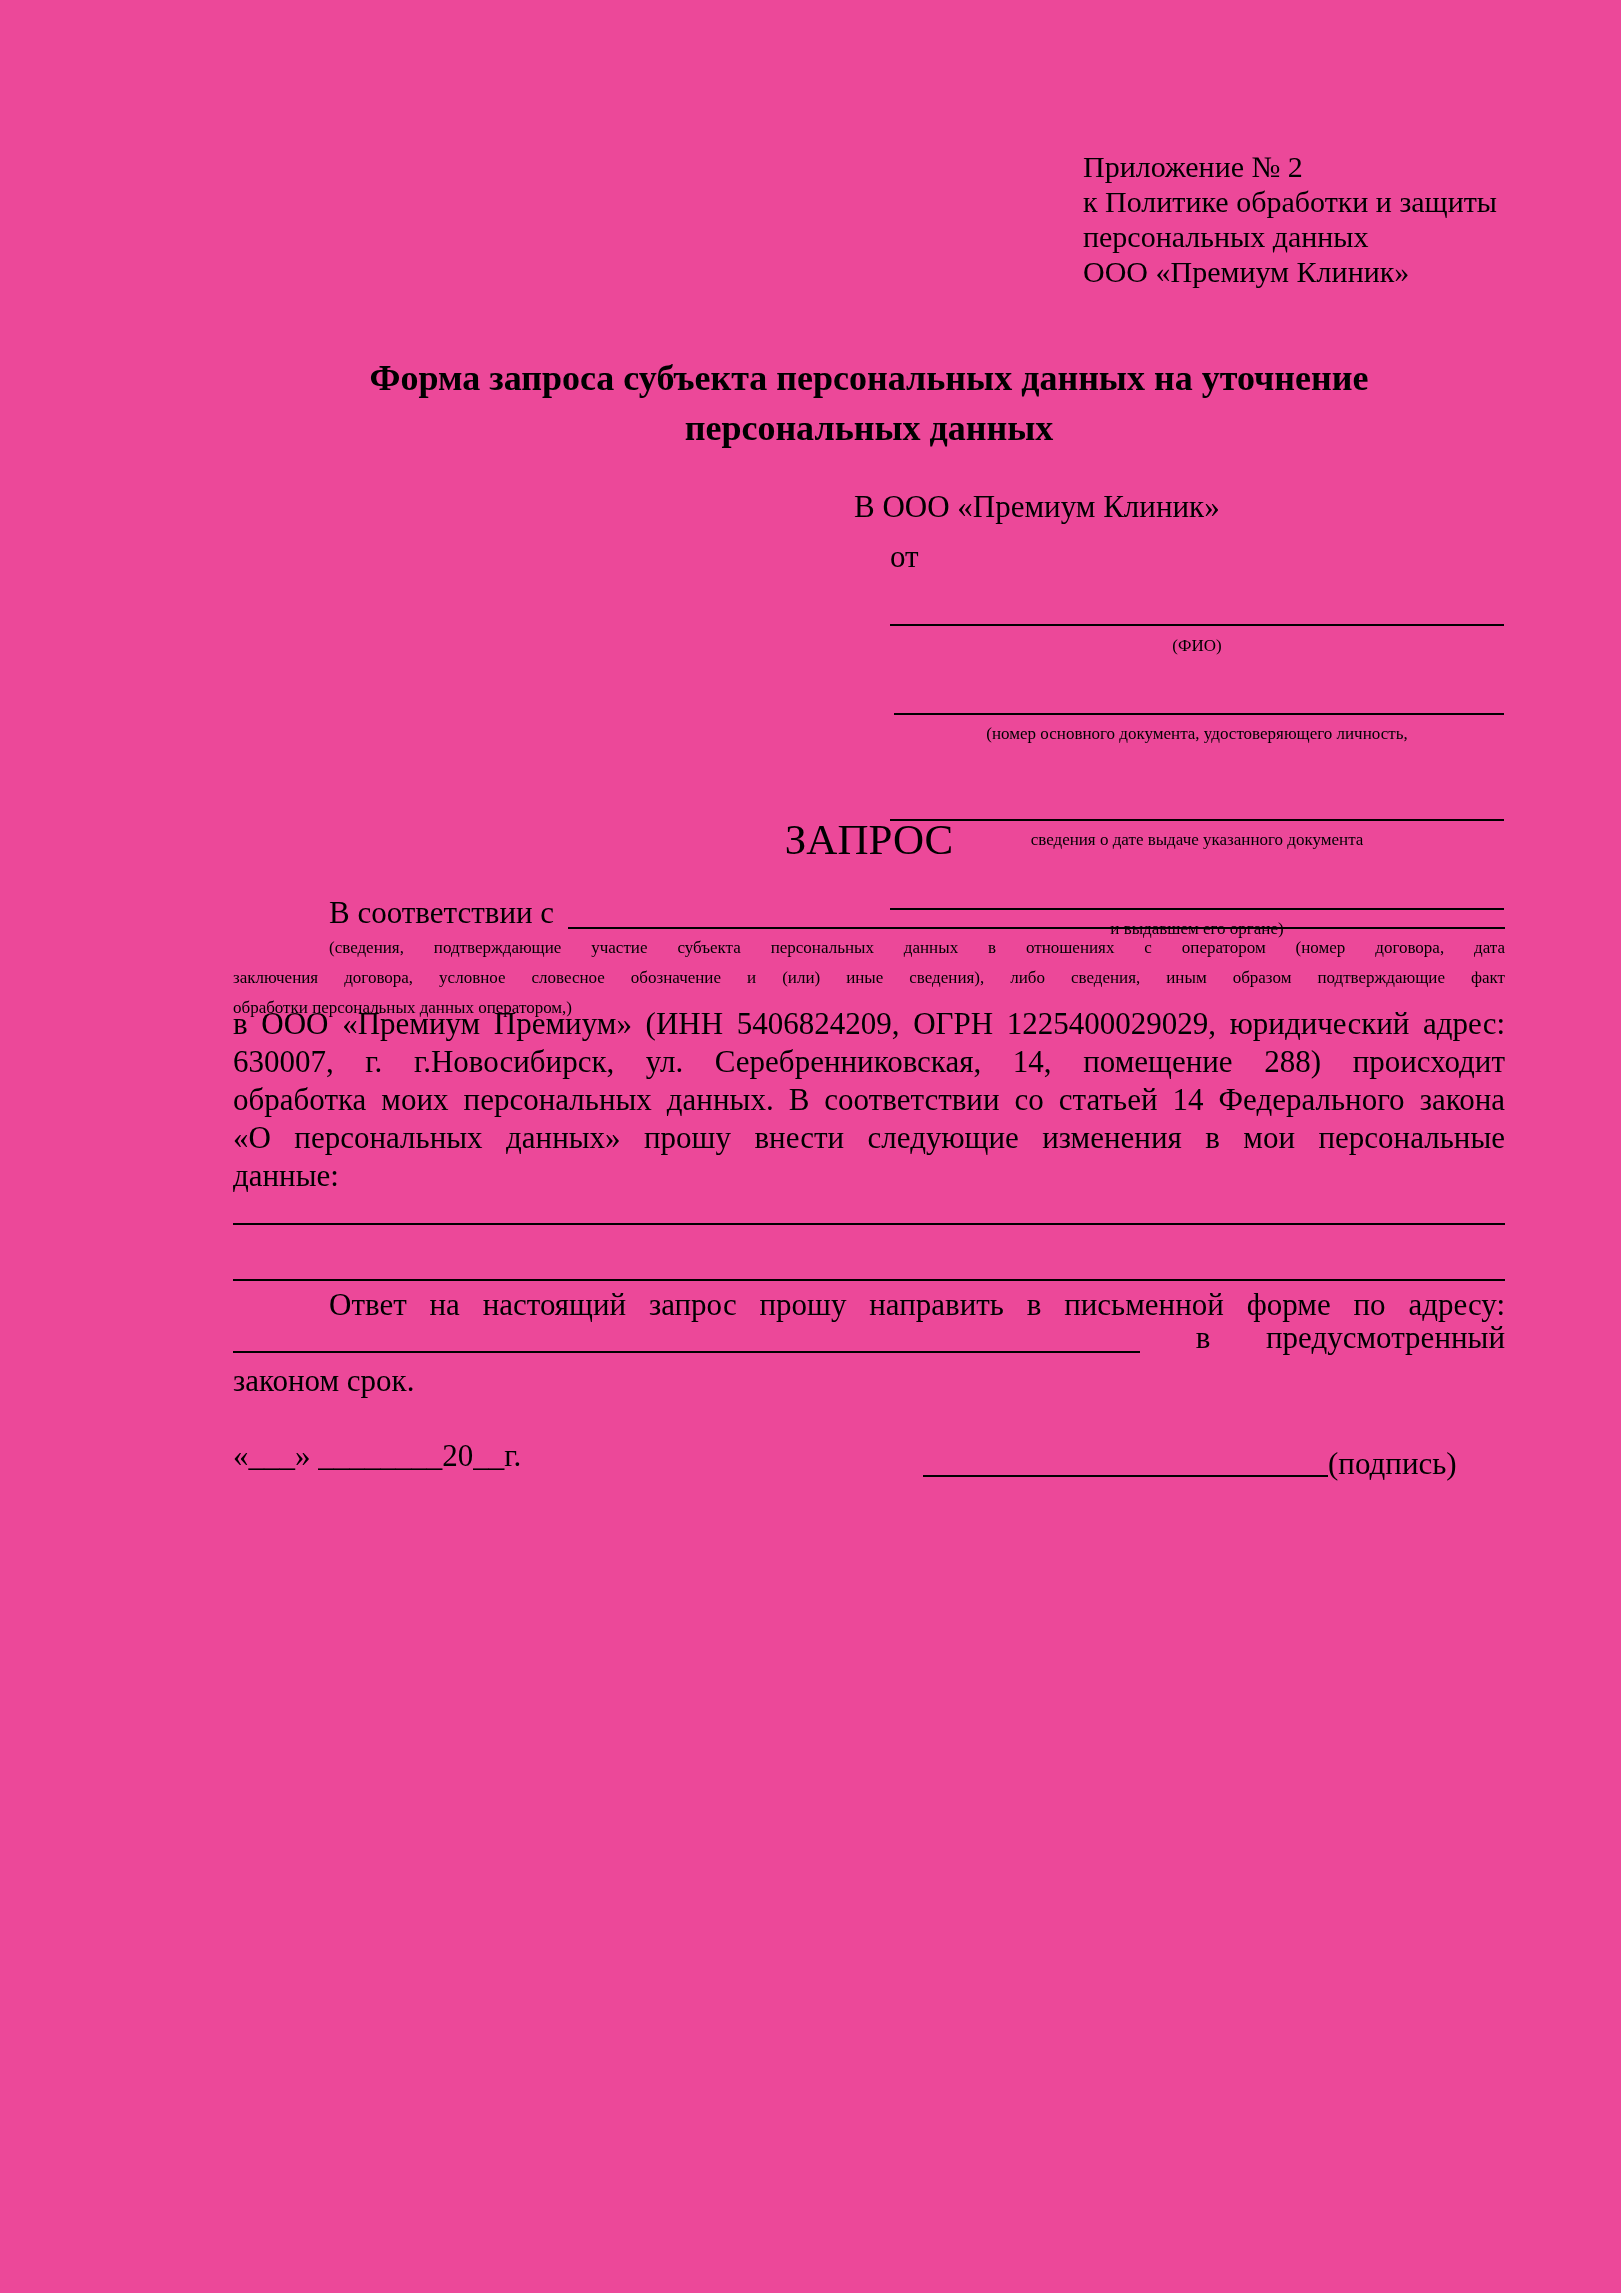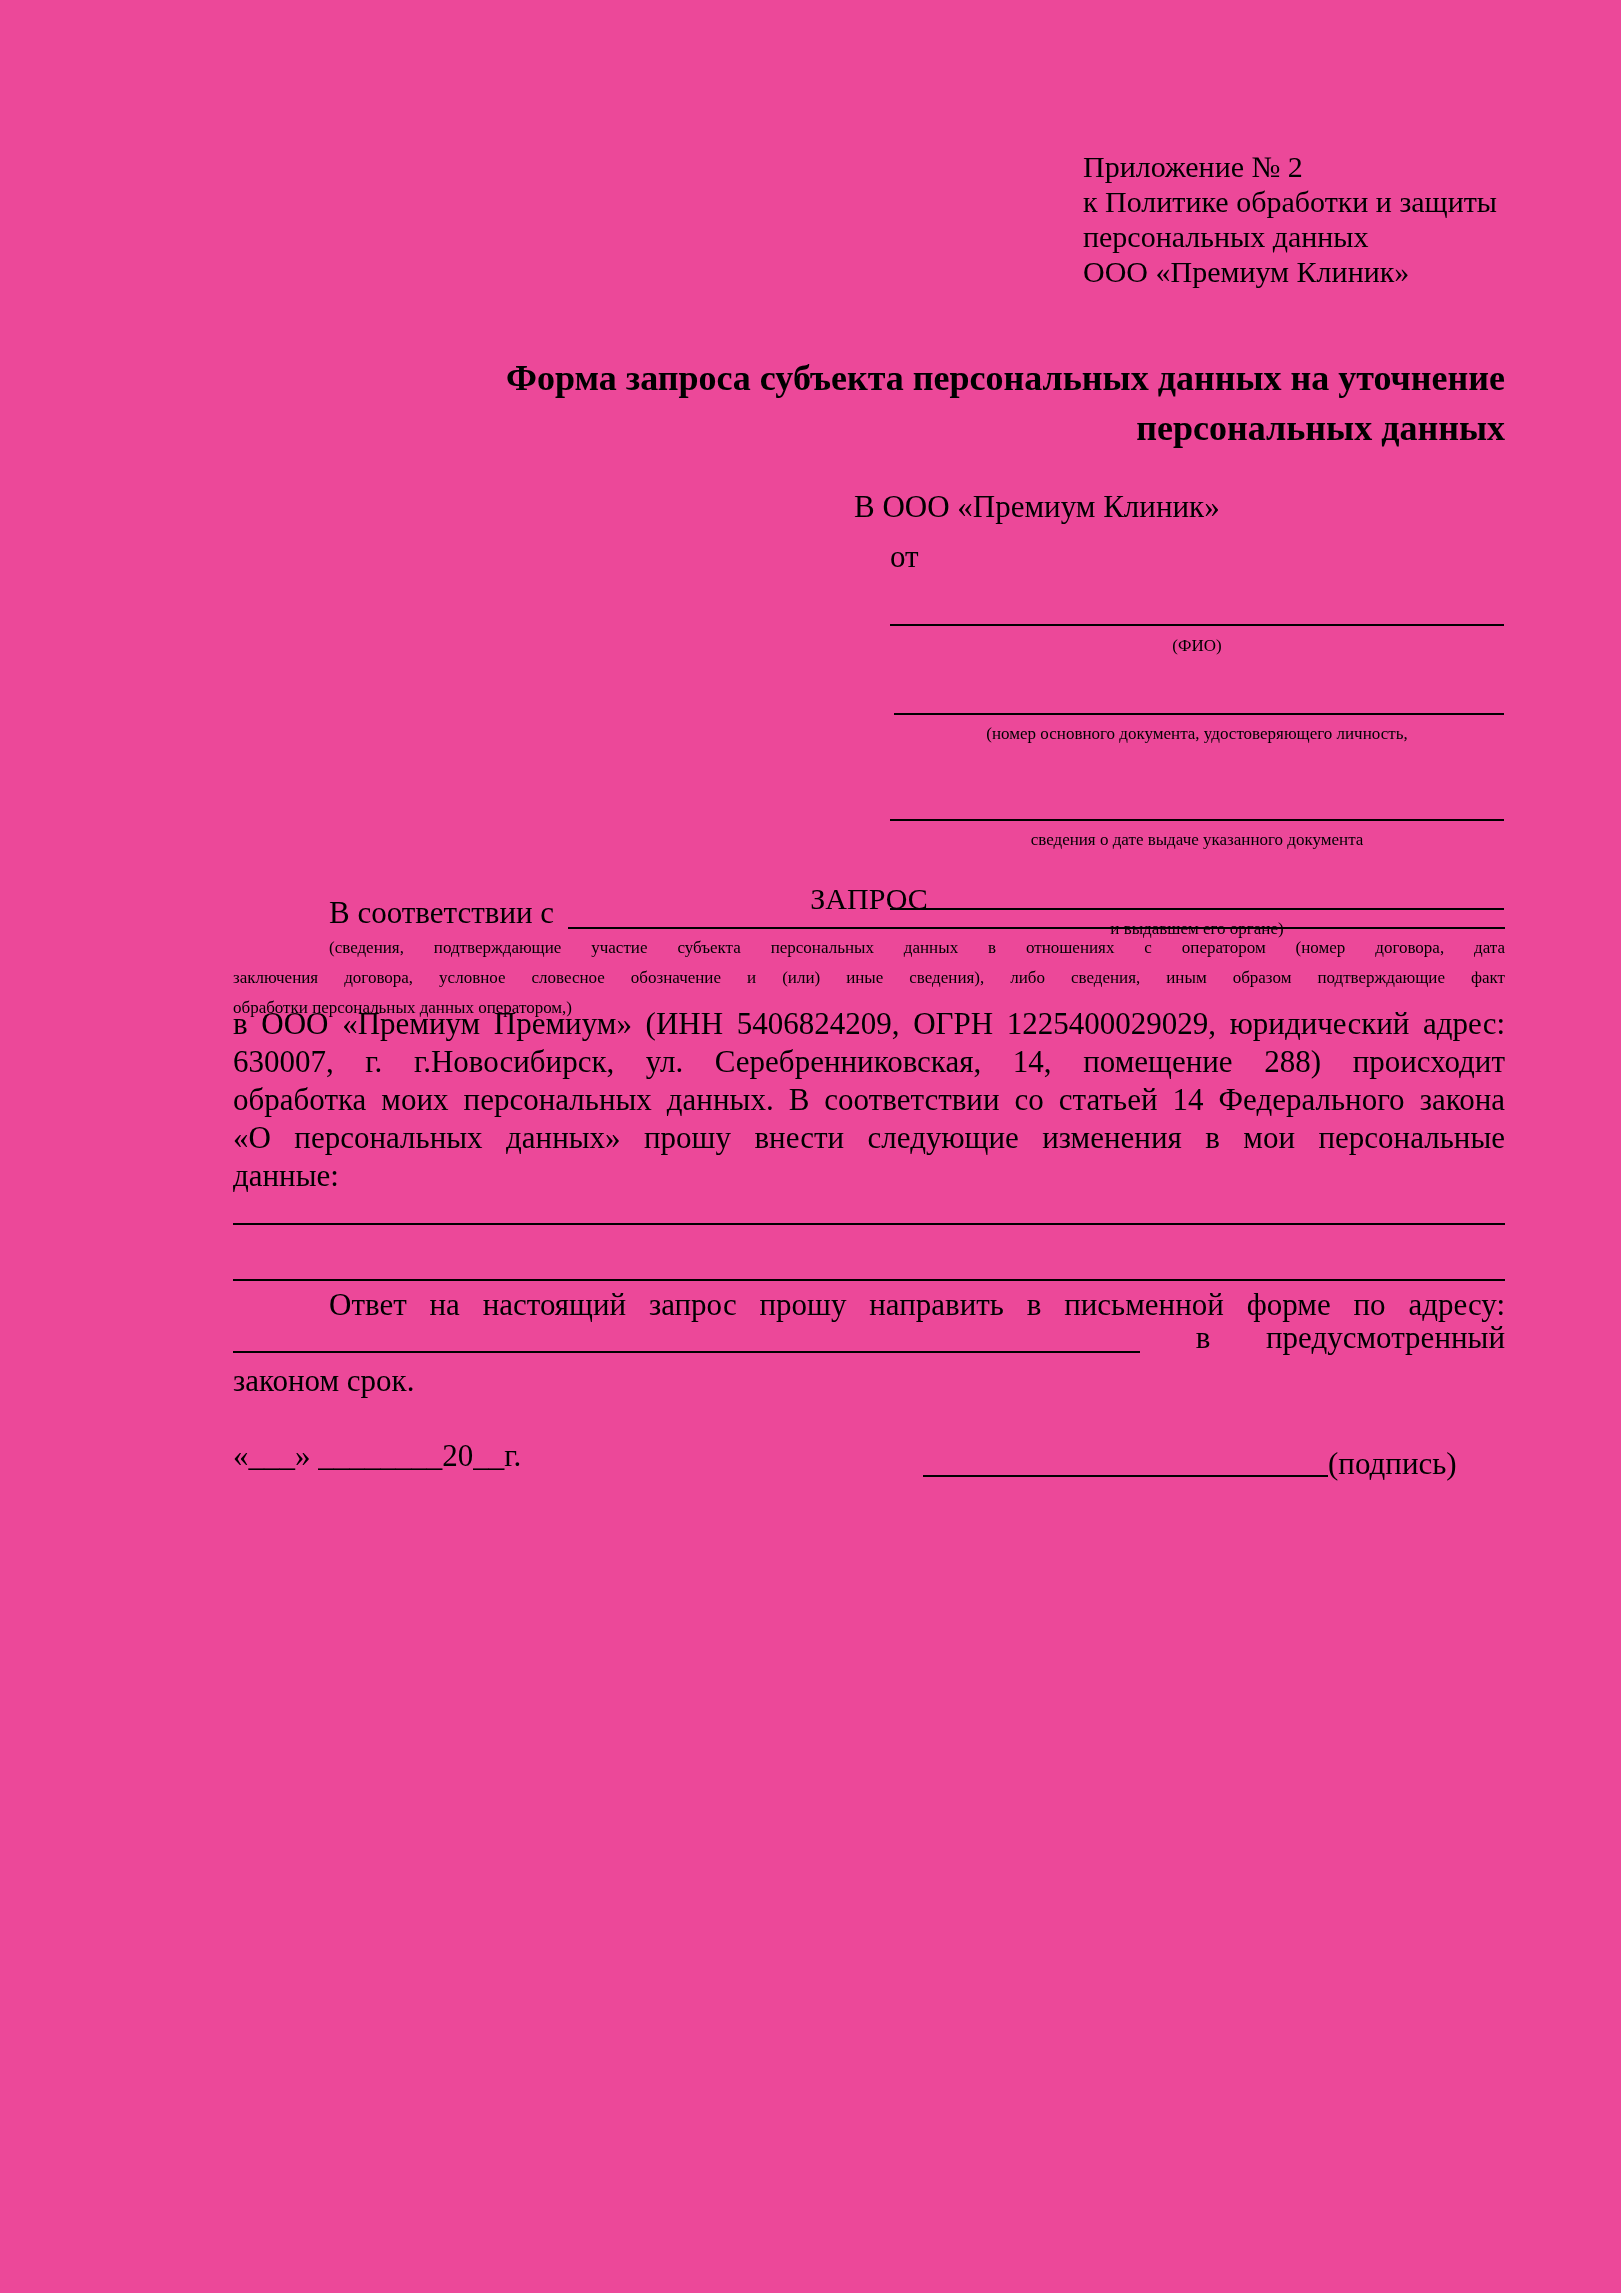--- a/index.html
+++ b/index.html
@@ -14,34 +14,34 @@
     overflow: hidden;
   }
   .abs { position: absolute; }
   .body-text { font-size: 31px; line-height: 37px; }
   .small-text { font-size: 17px; line-height: 30px; }
   .jline { text-align: justify; text-align-last: justify; }
   .center { text-align: center; }
   .uline { border-bottom: 2.9px solid #000; }
 
   .appendix { left: 1083px; top: 149px; width: 431px; font-size: 30px; line-height: 35px; }
-  .form-title { left: 233px; top: 353px; width: 1272px; font-size: 36px; line-height: 50px; font-weight: bold; text-align: right; }
+  .form-title { left: 233px; top: 353px; width: 1272px; font-size: 36px; line-height: 50px; font-weight: bold; text-align: center; }
 
   .addr-to   { left: 854px; top: 488px; width: 616px; }
   .addr-from { left: 890px; top: 538px; width: 616px; }
   .u1 { left: 890px; top: 588px; width: 614px; height: 36px; }
   .c1 { left: 890px; top: 631px; width: 614px; }
   .u2 { left: 894px; top: 677px; width: 610px; height: 36px; }
   .c2 { left: 890px; top: 719px; width: 614px; }
   .u3 { left: 890px; top: 783px; width: 614px; height: 36px; }
   .c3 { left: 890px; top: 825px; width: 614px; text-align: center; }
   .u4 { left: 890px; top: 872px; width: 614px; height: 36px; }
   .c4 { left: 890px; top: 914px; width: 614px; }
 
-  .zapros { left: 233px; top: 882px; width: 1272px; font-size: 30px; }
+  .zapros { left: 233px; top: 815px; width: 1272px; font-size: 43px; }
 
   .accordance { left: 233px; top: 894px; width: 1272px; display: flex; height: 37px; }
   .accordance .indent { width: 96px; flex: 0 0 auto; }
   .accordance .lead { flex: 0 0 auto; white-space: pre; }
   .accordance .fill { flex: 1 1 auto; height: 33px; border-bottom: 2.9px solid #000; margin-left: 13.7px; }
 
   .fineprint { left: 233px; top: 933px; width: 1272px; }
   .fineprint .fp1 { text-indent: 96px; }
 
   .bodypara { left: 233px; top: 1005px; width: 1272px; }

